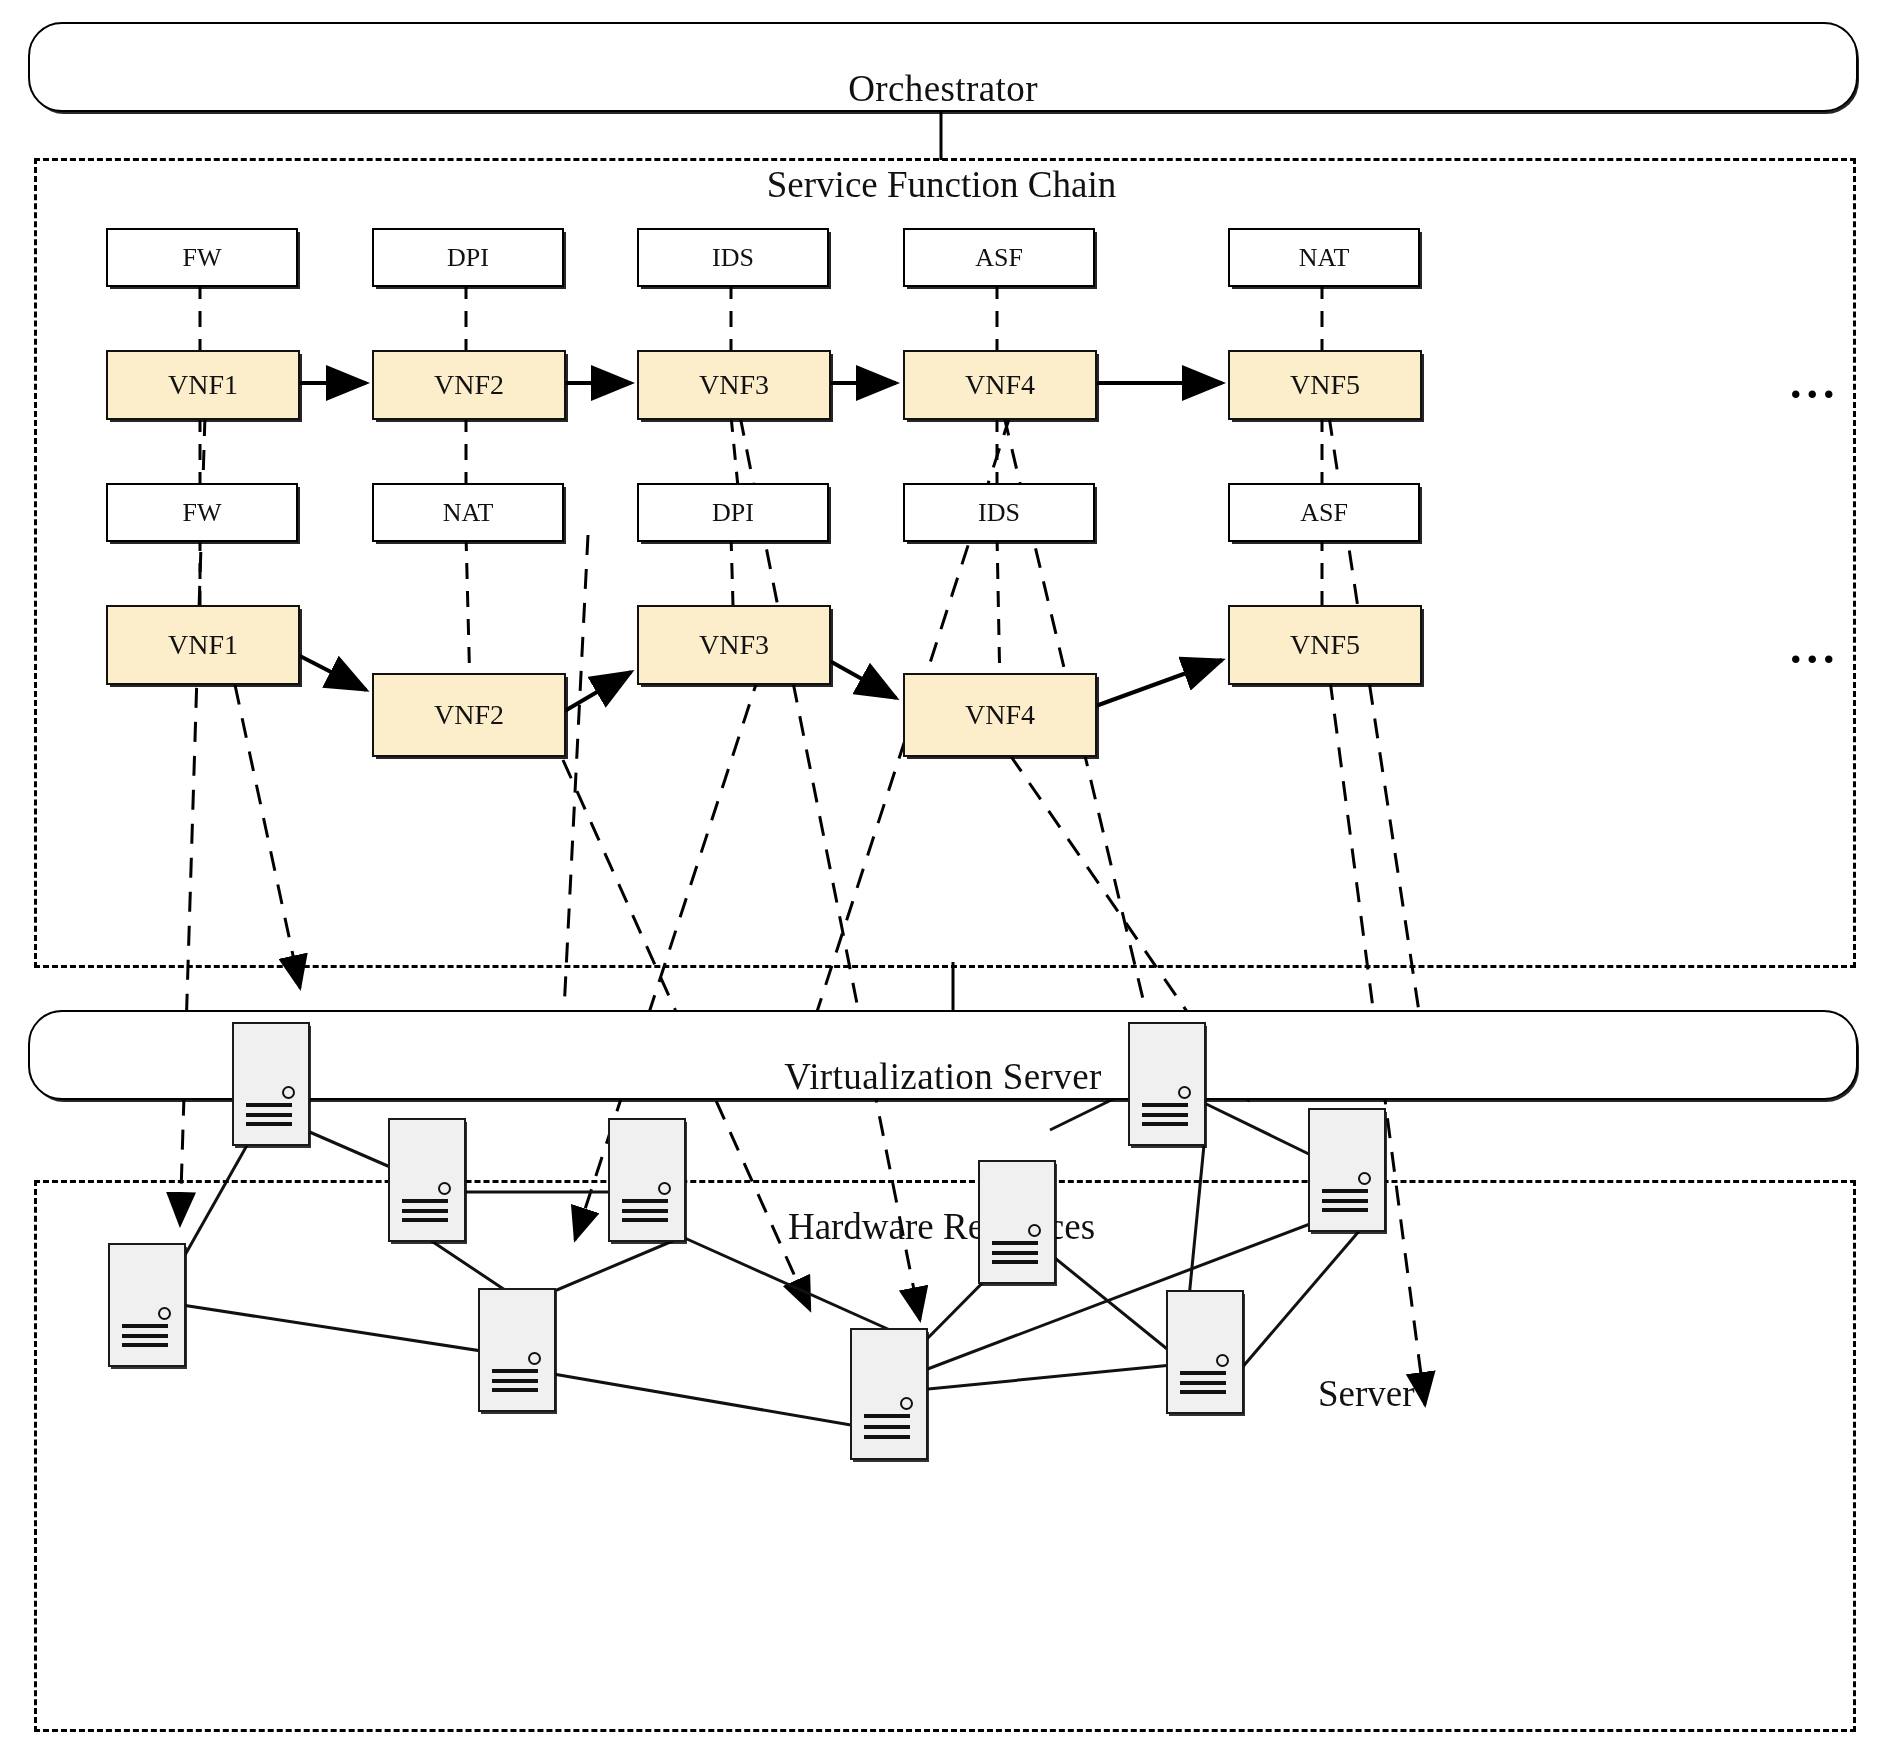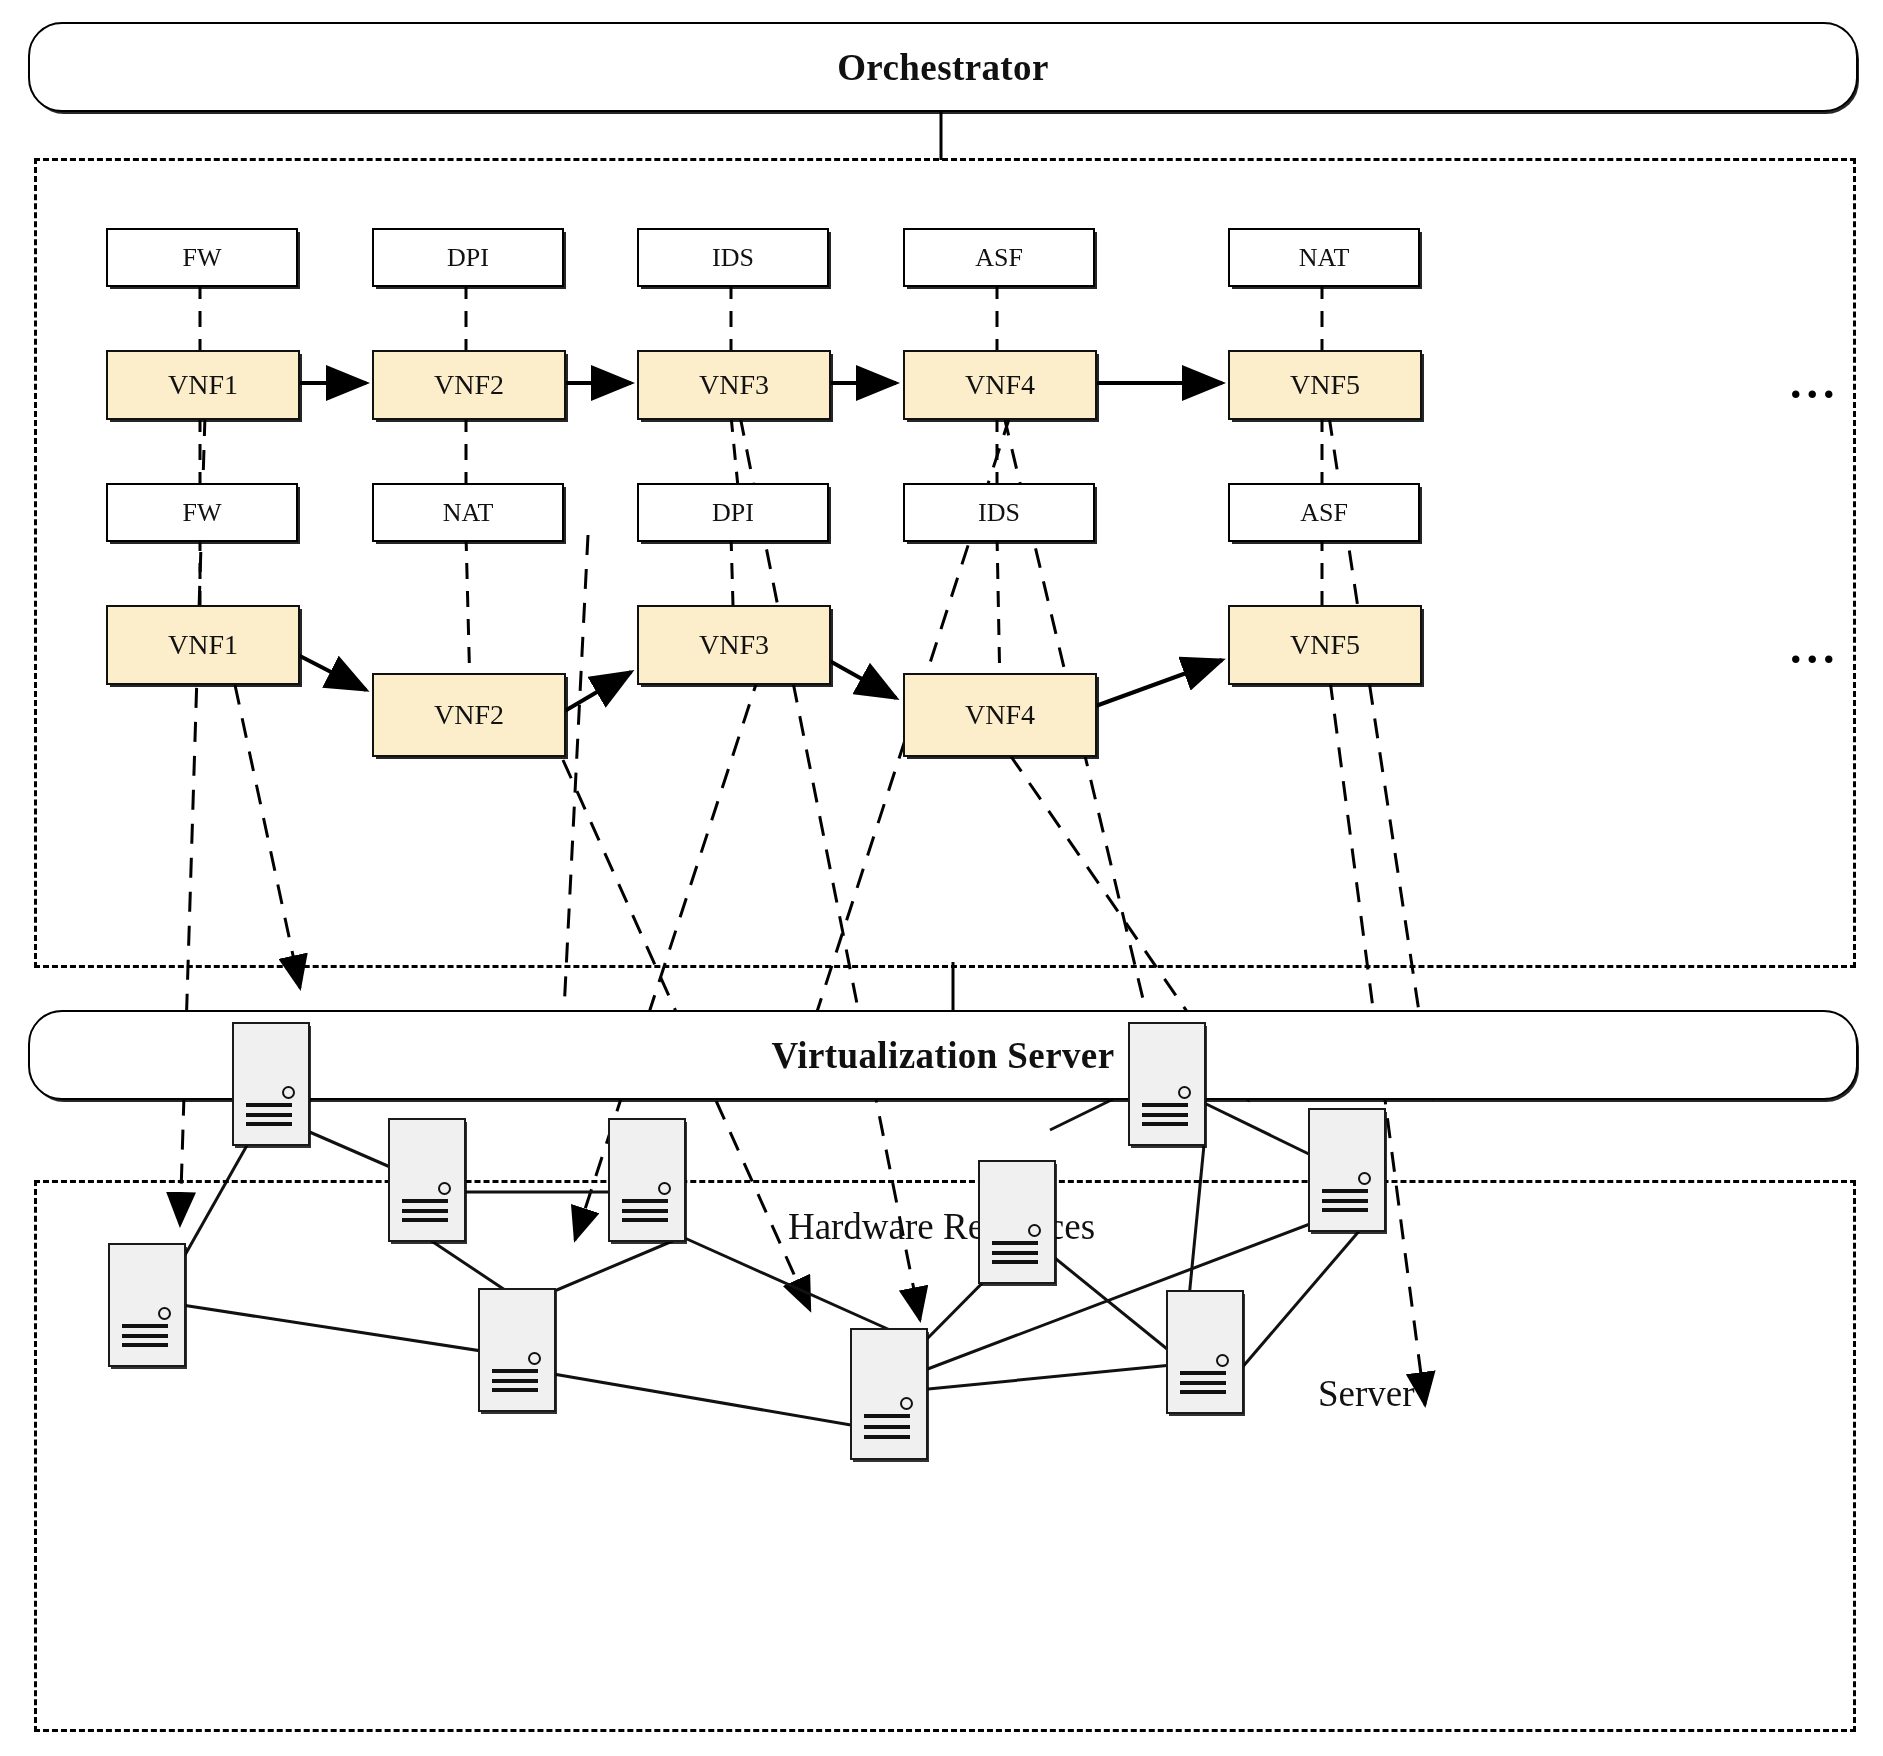--- a/index.html
+++ b/index.html
@@ -6,21 +6,21 @@
   body{font-family:"Liberation Serif", serif;}
   #stage{position:relative;width:1883px;height:1756px;background:#fff;overflow:hidden;}
 
   
   .bar{
     position:absolute;
     border:2px solid #000;
     border-radius:34px;
     background:#fff;
     box-shadow:2px 3px 0 -1px rgba(0,0,0,.85);
-    display:flex;align-items:center;justify-content:center;font-weight:bold;
+    display:flex;align-items:flex-end;justify-content:center;
   }
   .bar span{font-size:37px;color:#111;letter-spacing:.4px;}
 
   
   .dashbox{
     position:absolute;
     border:3px dashed #000;
     background:transparent;
   }
   .sect-title{
@@ -159,20 +159,21 @@
     <line x1="918" y1="1390" x2="1172" y2="1365" stroke="#111" stroke-width="3"></line>
     <line x1="925" y1="1370" x2="1360" y2="1205" stroke="#111" stroke-width="3"></line>
     <line x1="1240" y1="1370" x2="1360" y2="1230" stroke="#111" stroke-width="3"></line>
   </svg>
 
   <div class="bar" style="left:28px;top:22px;width:1826px;height:86px;">
     <span>Orchestrator</span>
   </div>
 
   <div class="dashbox" style="left:34px;top:158px;width:1816px;height:804px;"></div>
+  <div class="sect-title" style="left:0;top:163px;width:1883px;">Service Function Chain</div>
 
   <div class="lbl" style="left:106px;top:228px;width:188px;height:55px;">
       <span>FW</span>
     </div>
   <div class="lbl" style="left:372px;top:228px;width:188px;height:55px;">
       <span>DPI</span>
     </div>
   <div class="lbl" style="left:637px;top:228px;width:188px;height:55px;">
       <span>IDS</span>
     </div>

